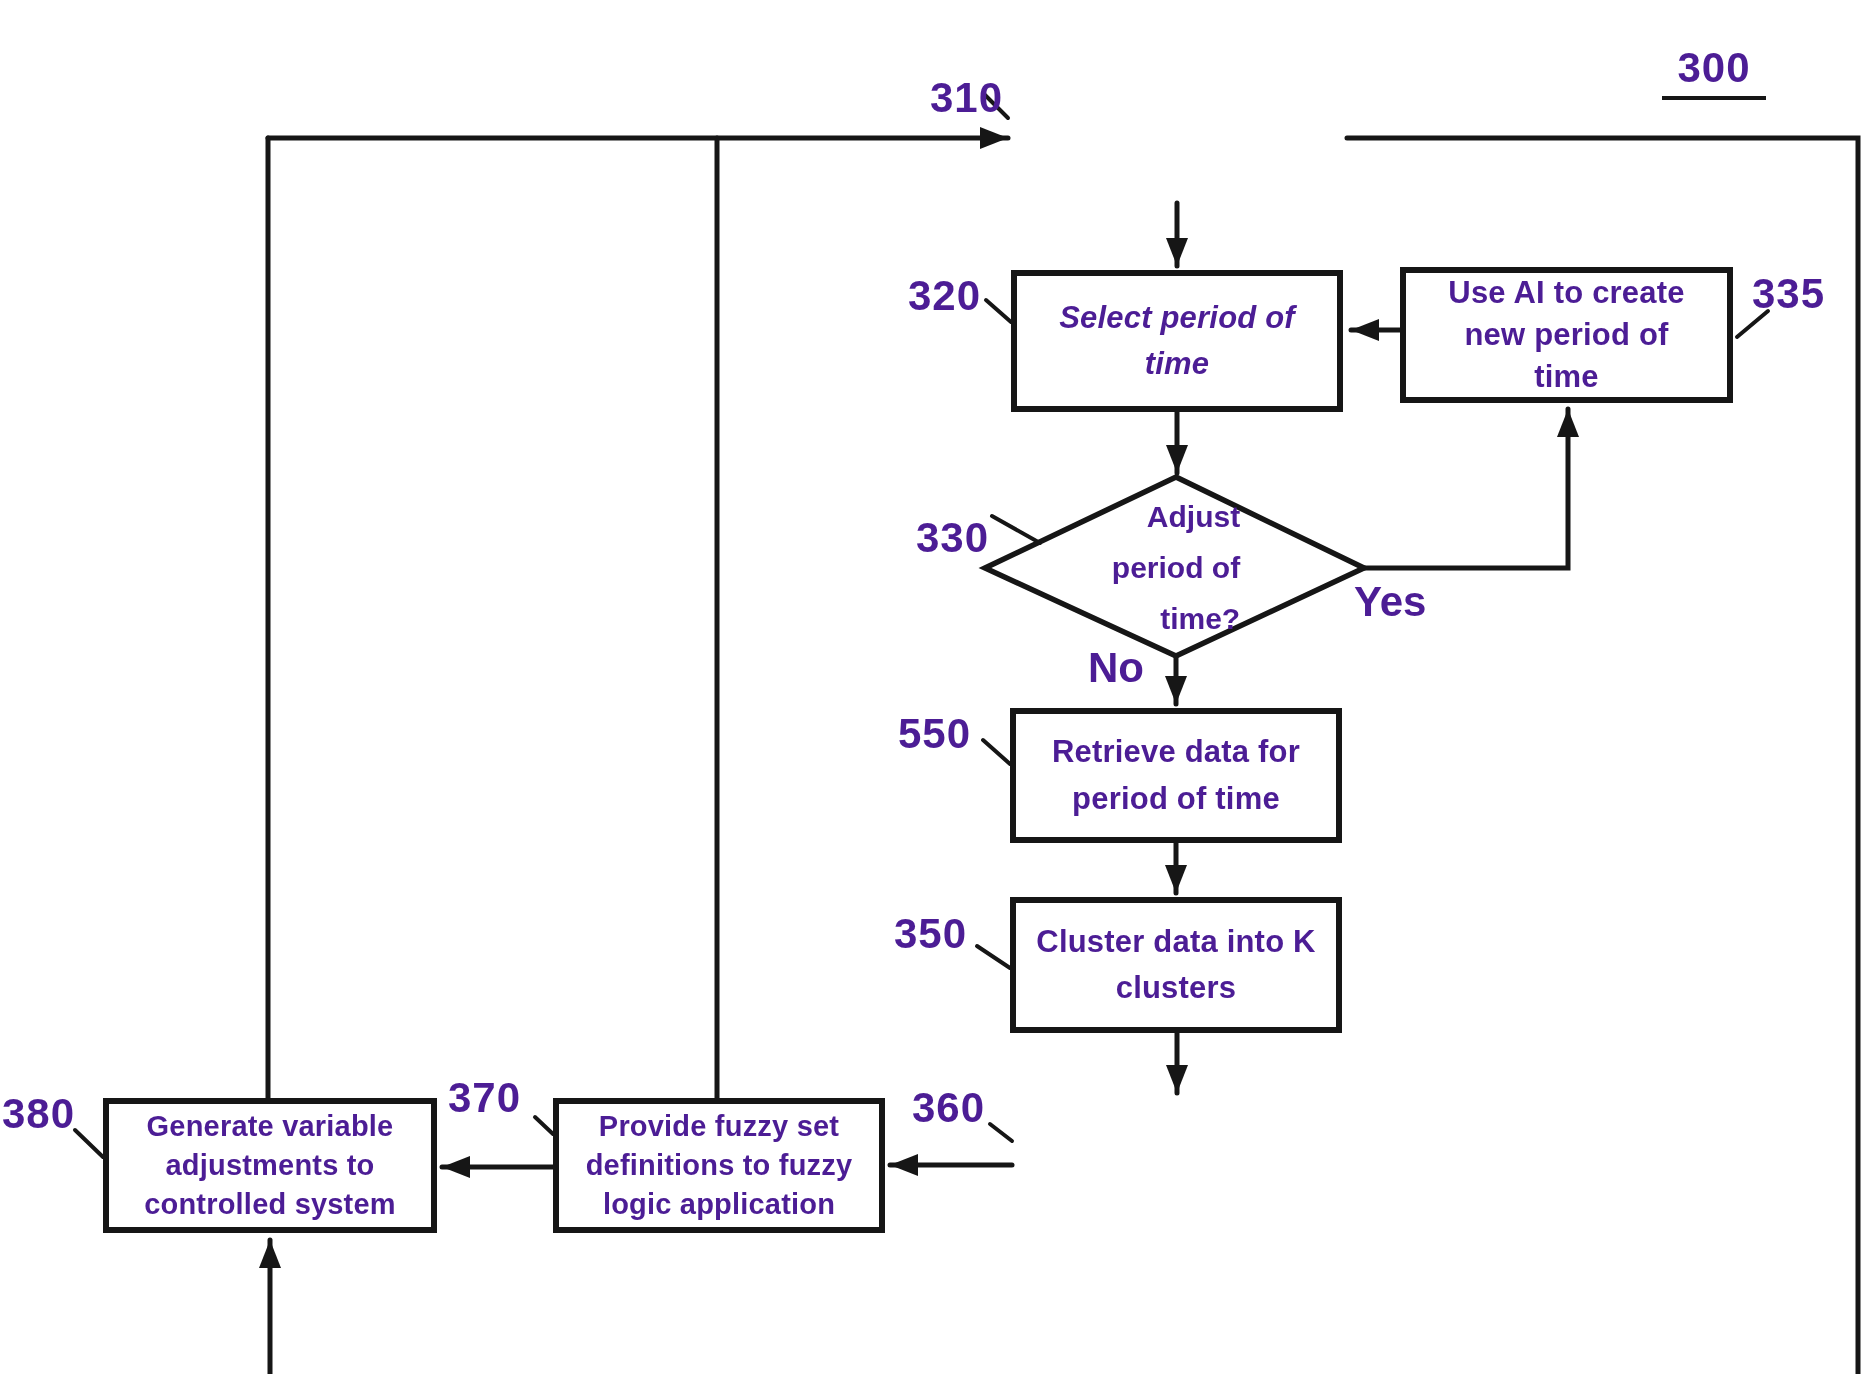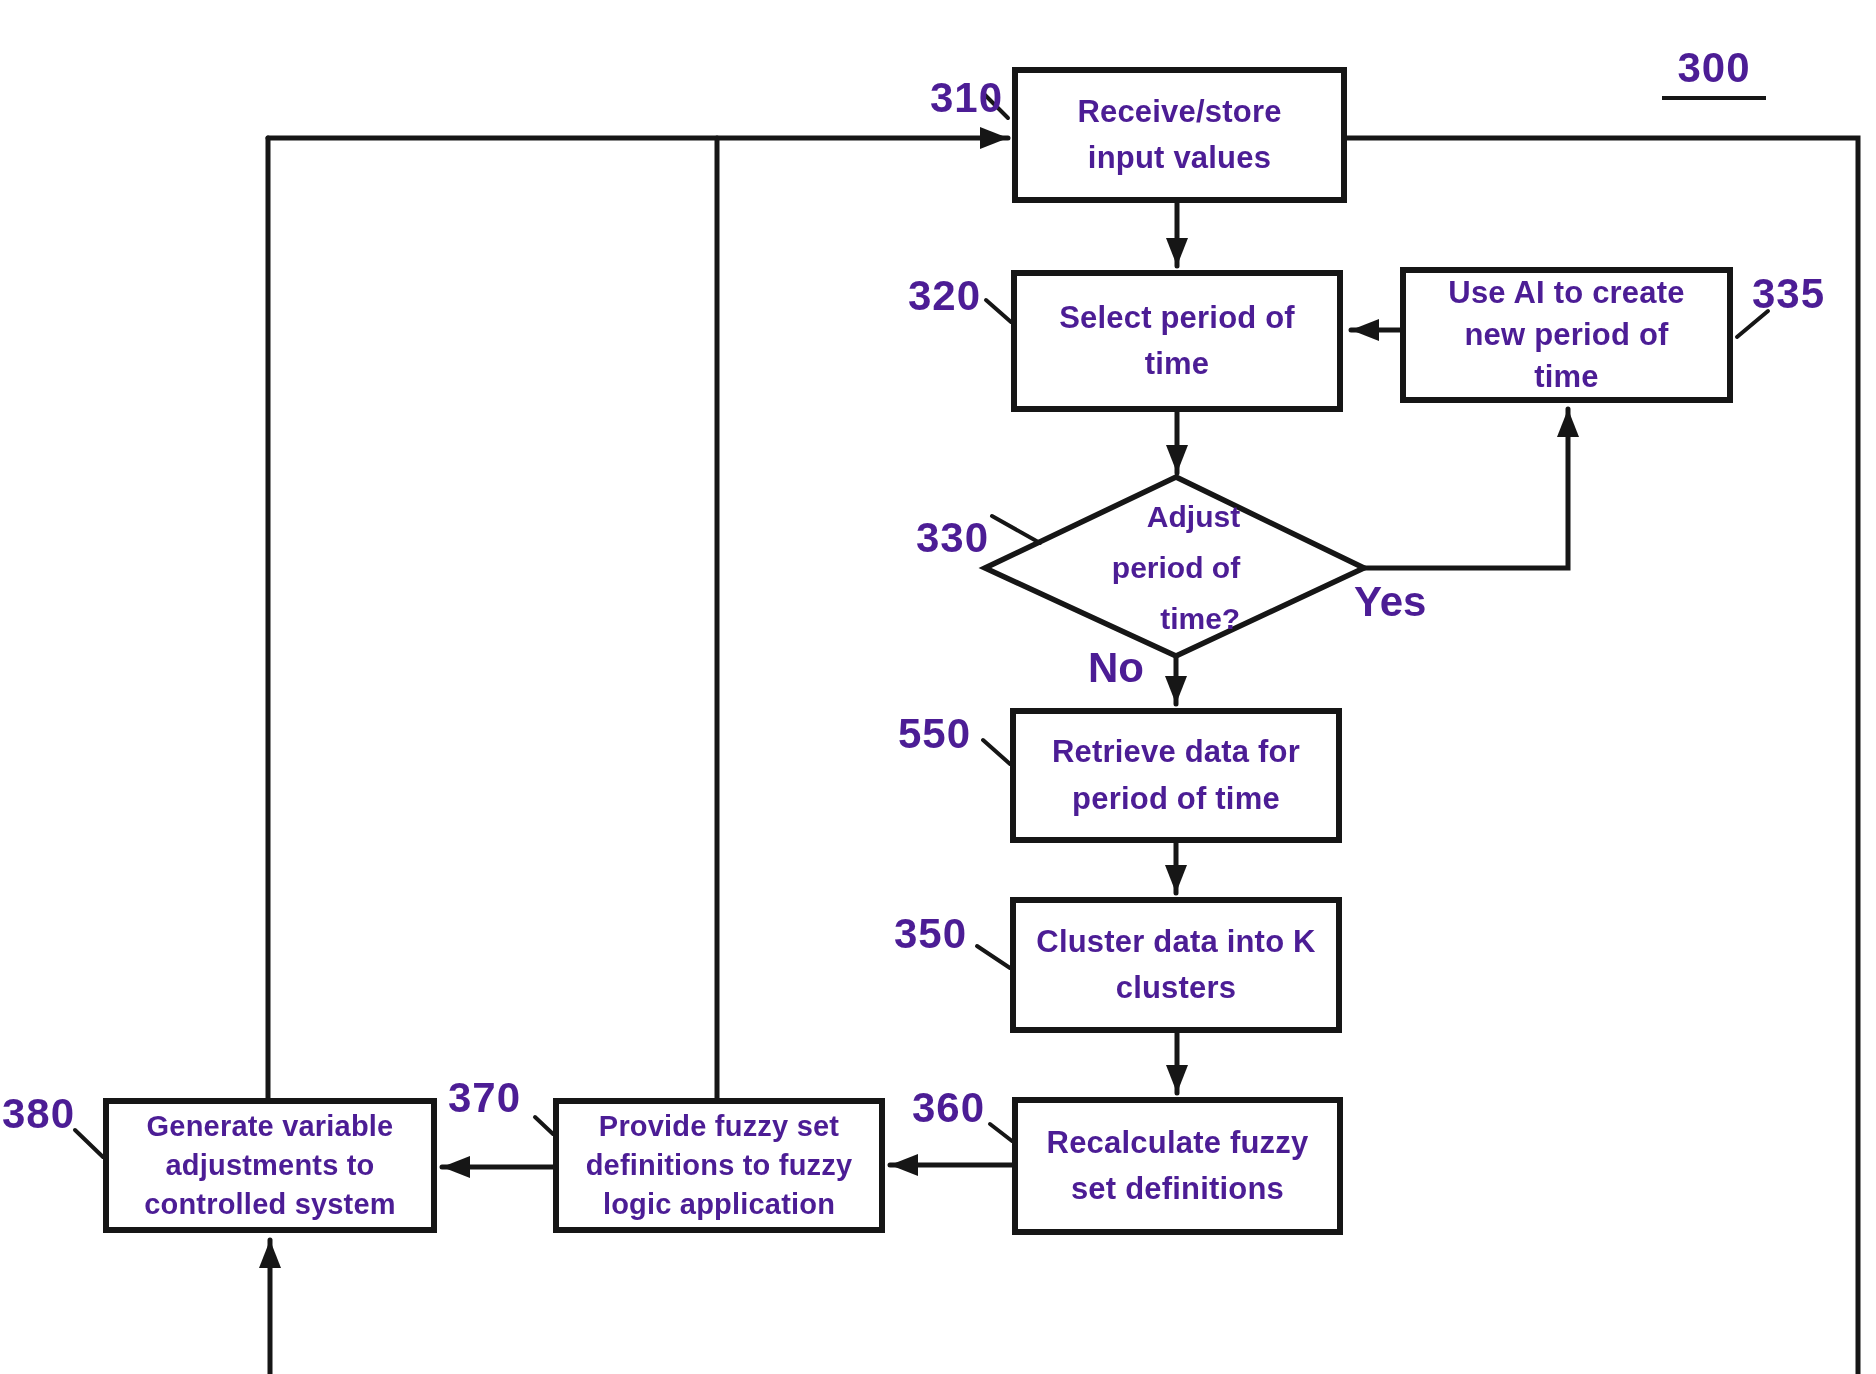--- a/index.html
+++ b/index.html
@@ -58,44 +58,36 @@
       <path d="M983,740 L1010,764"></path>
       <path d="M977,946 L1010,968"></path>
       <path d="M990,1124 L1012,1141"></path>
       <path d="M535,1117 L553,1134"></path>
       <path d="M75,1130 L103,1157"></path>
     </g>
   </svg>
 
   <div class="ref ref-underlined" style="left:1662px;top:44px;width:92px;">300</div>
 
-  <div class="node" style="left:1012px;top:67px;width:335px;height:136px;">
-    <div class="node-text">Receive/store
-input values</div>
-  </div>
-  <div class="node" style="left:1011px;top:270px;width:332px;height:142px;">
+  <div class="node" style="left:1011px;top:270px;width:332px;height:142px;font-style:italic;">
     <div class="node-text">Select period of
 time</div>
   </div>
   <div class="node" style="left:1400px;top:267px;width:333px;height:136px;">
     <div class="node-text" style="line-height:1.35;">Use AI to create
 new period of
 time</div>
   </div>
   <div class="node" style="left:1010px;top:708px;width:332px;height:135px;">
     <div class="node-text">Retrieve data for
 period of time</div>
   </div>
   <div class="node" style="left:1010px;top:897px;width:332px;height:136px;">
     <div class="node-text">Cluster data into K
 clusters</div>
-  </div>
-  <div class="node" style="left:1012px;top:1097px;width:331px;height:138px;">
-    <div class="node-text">Recalculate fuzzy
-set definitions</div>
   </div>
   <div class="node" style="left:553px;top:1098px;width:332px;height:135px;">
     <div class="node-text" style="font-size:29px;line-height:1.35;">Provide fuzzy set
 definitions to fuzzy
 logic application</div>
   </div>
   <div class="node" style="left:103px;top:1098px;width:334px;height:135px;">
     <div class="node-text" style="font-size:29px;line-height:1.35;">Generate variable
 adjustments to
 controlled system</div>

